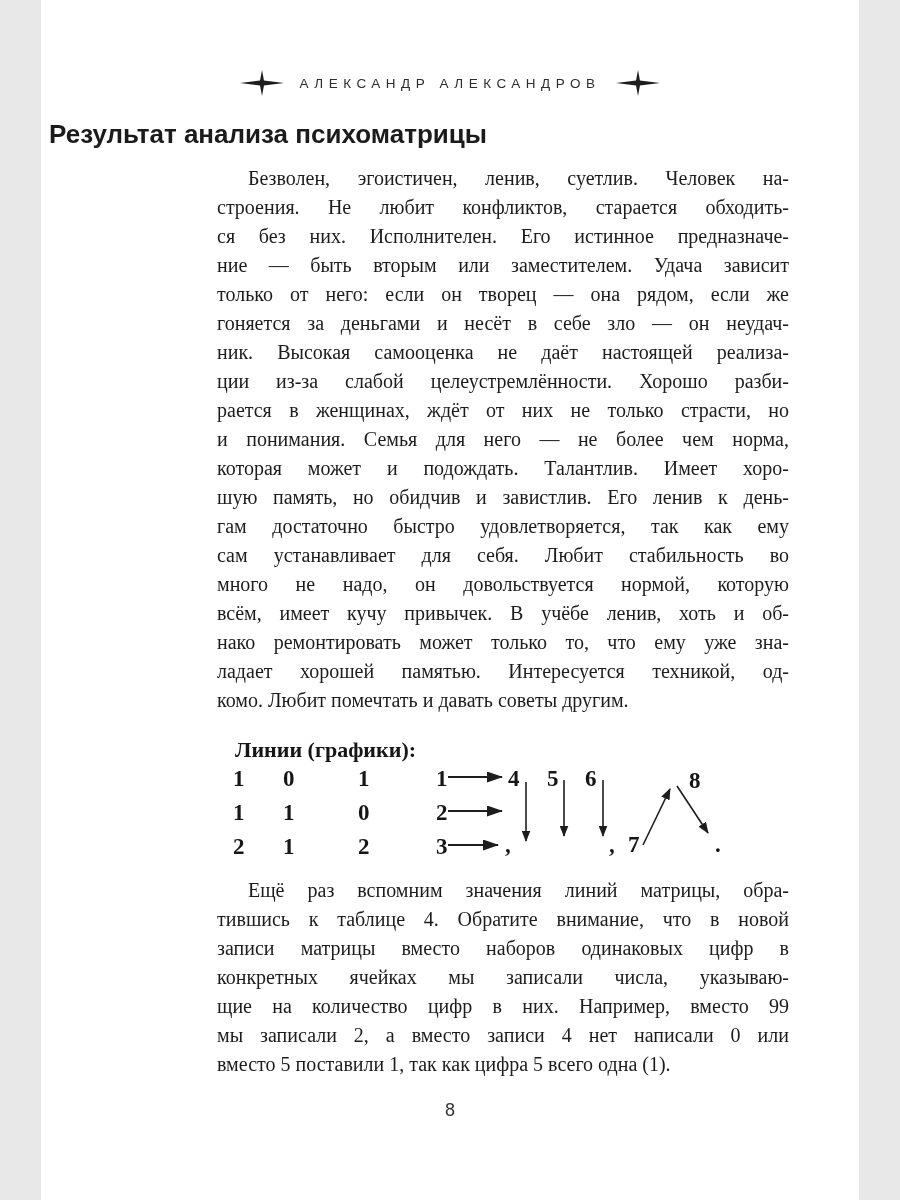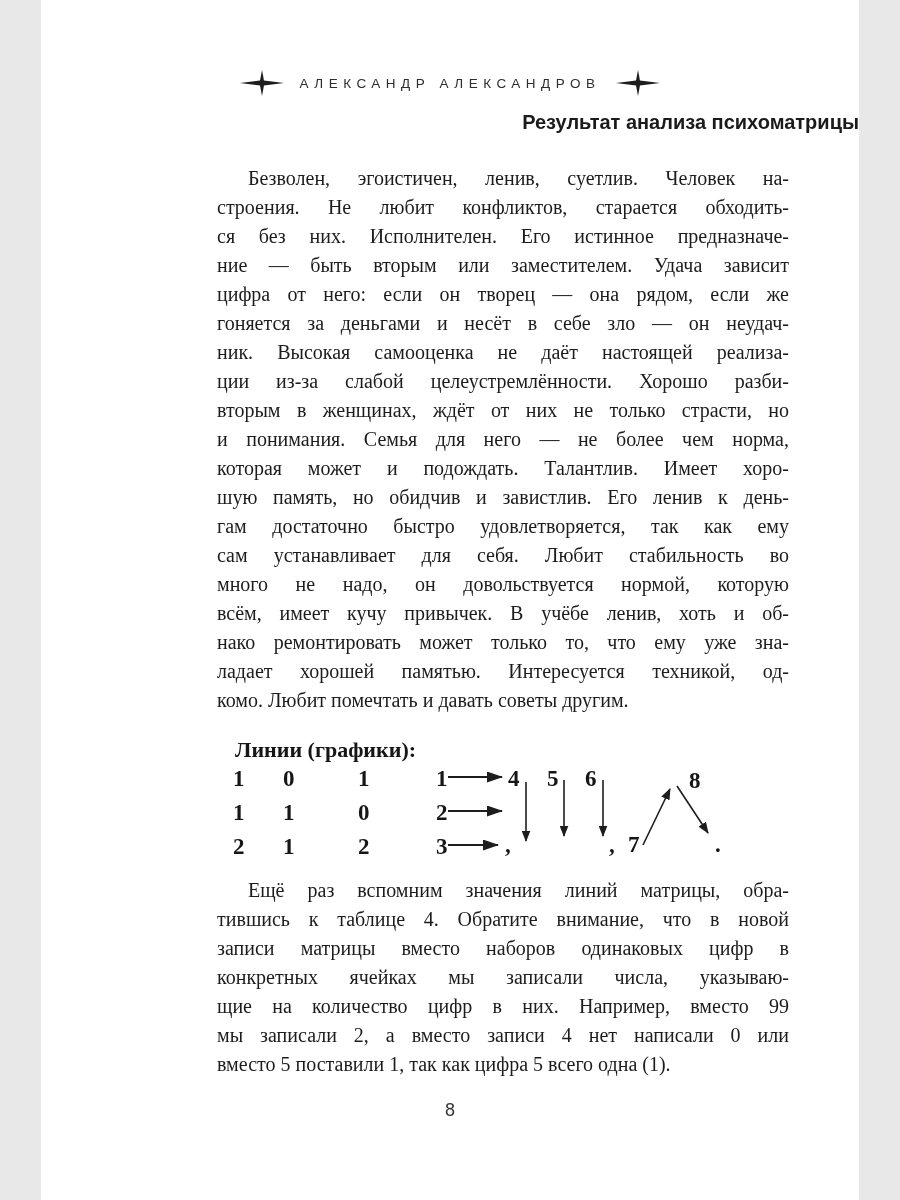--- a/index.html
+++ b/index.html
@@ -31,24 +31,24 @@
     color: #2e2e2e;
     white-space: nowrap;
   }
   .sparkle svg { display: block; fill: #1d1d1d; }
 
   
   .title {
     position: absolute;
     top: 111px; left: 0;
     width: 100%;
-    margin: 0;
-    text-align: right;
+    margin: 8px;
+    text-align: left;
     font-family: "Liberation Sans", sans-serif;
-    font-size: 20px;
+    font-size: 26px;
     font-weight: 700;
     color: #1b1b1b;
   }
 
   
   .content { position: absolute; left: 164px; top: 0; width: 572px; height: 1200px; }
   .para { position: absolute; left: 12px; width: 572px; }
   #para1 { top: 164px; }
   #para2 { top: 876px; }
   .tline {
@@ -130,25 +130,25 @@
 
   <h1 class="title">Результат анализа психоматрицы</h1>
 
   <div class="content">
 
     <div class="para" id="para1">
         <div class="tline">Безволен, эгоистичен, ленив, суетлив. Человек на-</div>
         <div class="tline">строения. Не любит конфликтов, старается обходить-</div>
         <div class="tline">ся без них. Исполнителен. Его истинное предназначе-</div>
         <div class="tline">ние — быть вторым или заместителем. Удача зависит</div>
-        <div class="tline">цифра от него: если он творец — она рядом, если же</div>
+        <div class="tline">только от него: если он творец — она рядом, если же</div>
         <div class="tline">гоняется за деньгами и несёт в себе зло — он неудач-</div>
         <div class="tline">ник. Высокая самооценка не даёт настоящей реализа-</div>
         <div class="tline">ции из-за слабой целеустремлённости. Хорошо разби-</div>
-        <div class="tline">вторым в женщинах, ждёт от них не только страсти, но</div>
+        <div class="tline">рается в женщинах, ждёт от них не только страсти, но</div>
         <div class="tline">и понимания. Семья для него — не более чем норма,</div>
         <div class="tline">которая может и подождать. Талантлив. Имеет хоро-</div>
         <div class="tline">шую память, но обидчив и завистлив. Его ленив к день-</div>
         <div class="tline">гам достаточно быстро удовлетворяется, так как ему</div>
         <div class="tline">сам устанавливает для себя. Любит стабильность во</div>
         <div class="tline">много не надо, он довольствуется нормой, которую</div>
         <div class="tline">всём, имеет кучу привычек. В учёбе ленив, хоть и об-</div>
         <div class="tline">нако ремонтировать может только то, что ему уже зна-</div>
         <div class="tline">ладает хорошей памятью. Интересуется техникой, од-</div>
         <div class="tline">комо. Любит помечтать и давать советы другим.</div>

